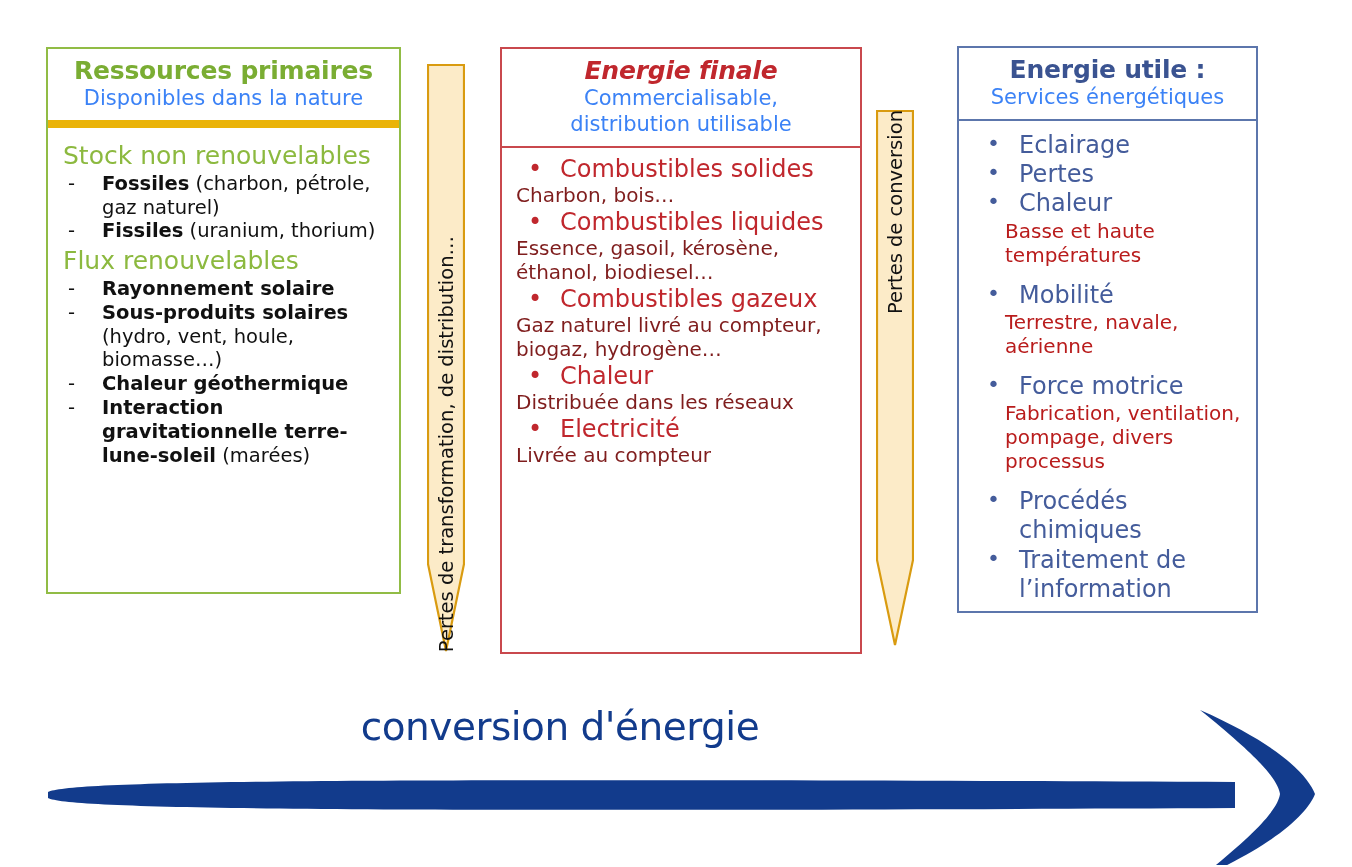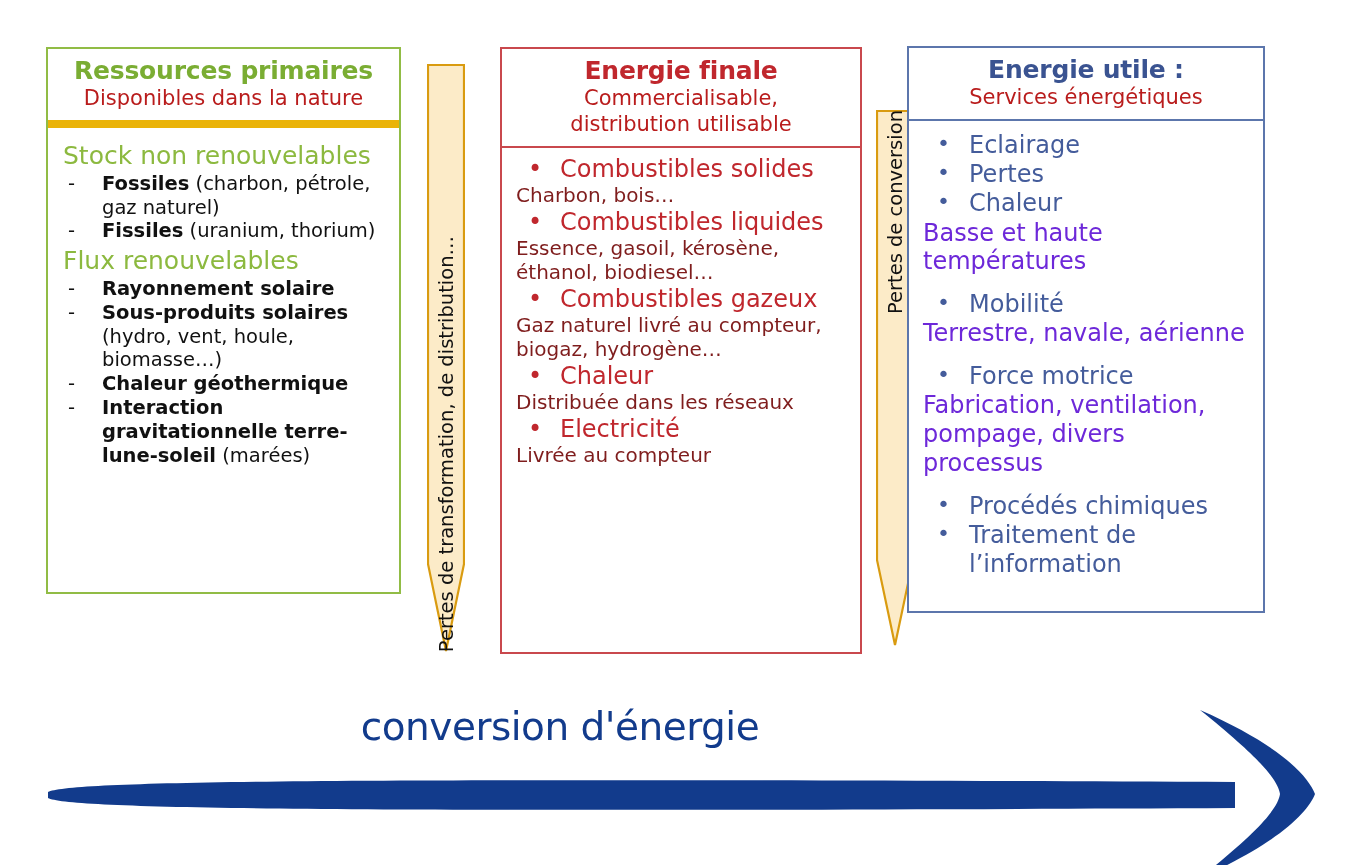--- a/index.html
+++ b/index.html
@@ -26,21 +26,21 @@
     text-align: center;
     padding: 8px 6px 9px 6px;
   }
   .col-title {
     font-weight: bold;
     font-size: 25px;
     line-height: 1.12;
     letter-spacing: -0.2px;
   }
   .col-sub {
-    color: #b91c1c;
+    color: #3b82f6;
     font-size: 21px;
     line-height: 1.18;
     margin-top: 1px;
   }
   .col-body {
     box-sizing: border-box;
     padding: 10px 14px 6px 14px;
   }
 
   
@@ -80,21 +80,21 @@
   }
   .dash-list li b { font-weight: bold; }
 
   
   #box-final {
     left: 500px; top: 47px;
     width: 362px; height: 607px;
     border: 2px solid #C9484D;
   }
   #box-final .col-head { border-bottom: 2px solid #C9484D; }
-  #box-final .col-title { color: #C0272D; }
+  #box-final .col-title { color: #C0272D; font-style: italic; }
   #box-final .col-body { padding: 8px 12px 4px 12px; }
 
   .red-item { margin-bottom: 2px; }
   .red-item .b-head {
     position: relative;
     padding-left: 46px;
     color: #C0272D;
     font-size: 24px;
     line-height: 1.13;
   }
@@ -108,22 +108,22 @@
   .red-item .b-desc {
     color: #7f1d1d;
     font-size: 20px;
     line-height: 1.2;
     padding-left: 2px;
     margin-top: 0px;
   }
 
   
   #box-useful {
-    left: 907px; top: 46px;
-    width: 358px; height: 567px;
+    left: 957px; top: 46px;
+    width: 301px; height: 567px;
     border: 2px solid #5C76AC;
   }
   #box-useful .col-head { border-bottom: 2px solid #5C76AC; }
   #box-useful .col-title { color: #3A5391; }
   #box-useful .col-body { padding: 10px 12px 4px 12px; }
 
   .blue-item { }
   .blue-item .b-head {
     position: relative;
     padding-left: 48px;
@@ -131,24 +131,25 @@
     font-size: 24px;
     line-height: 1.22;
   }
   .blue-item .b-head .bul {
     position: absolute;
     left: 16px;
     top: 0;
     font-size: 22px;
   }
   .blue-item .b-desc {
-    color: #6d28d9;
-    font-size: 24px;
+    color: #b91c1c;
+    font-size: 20px;
     line-height: 1.2;
     padding-left: 2px;
+    margin-left: 32px;
   }
   .blue-gap { height: 14px; }
 
   
   .loss-arrow {
     position: absolute;
   }
   .loss-arrow svg { display: block; }
   .loss-arrow .loss-label {
     position: absolute;

